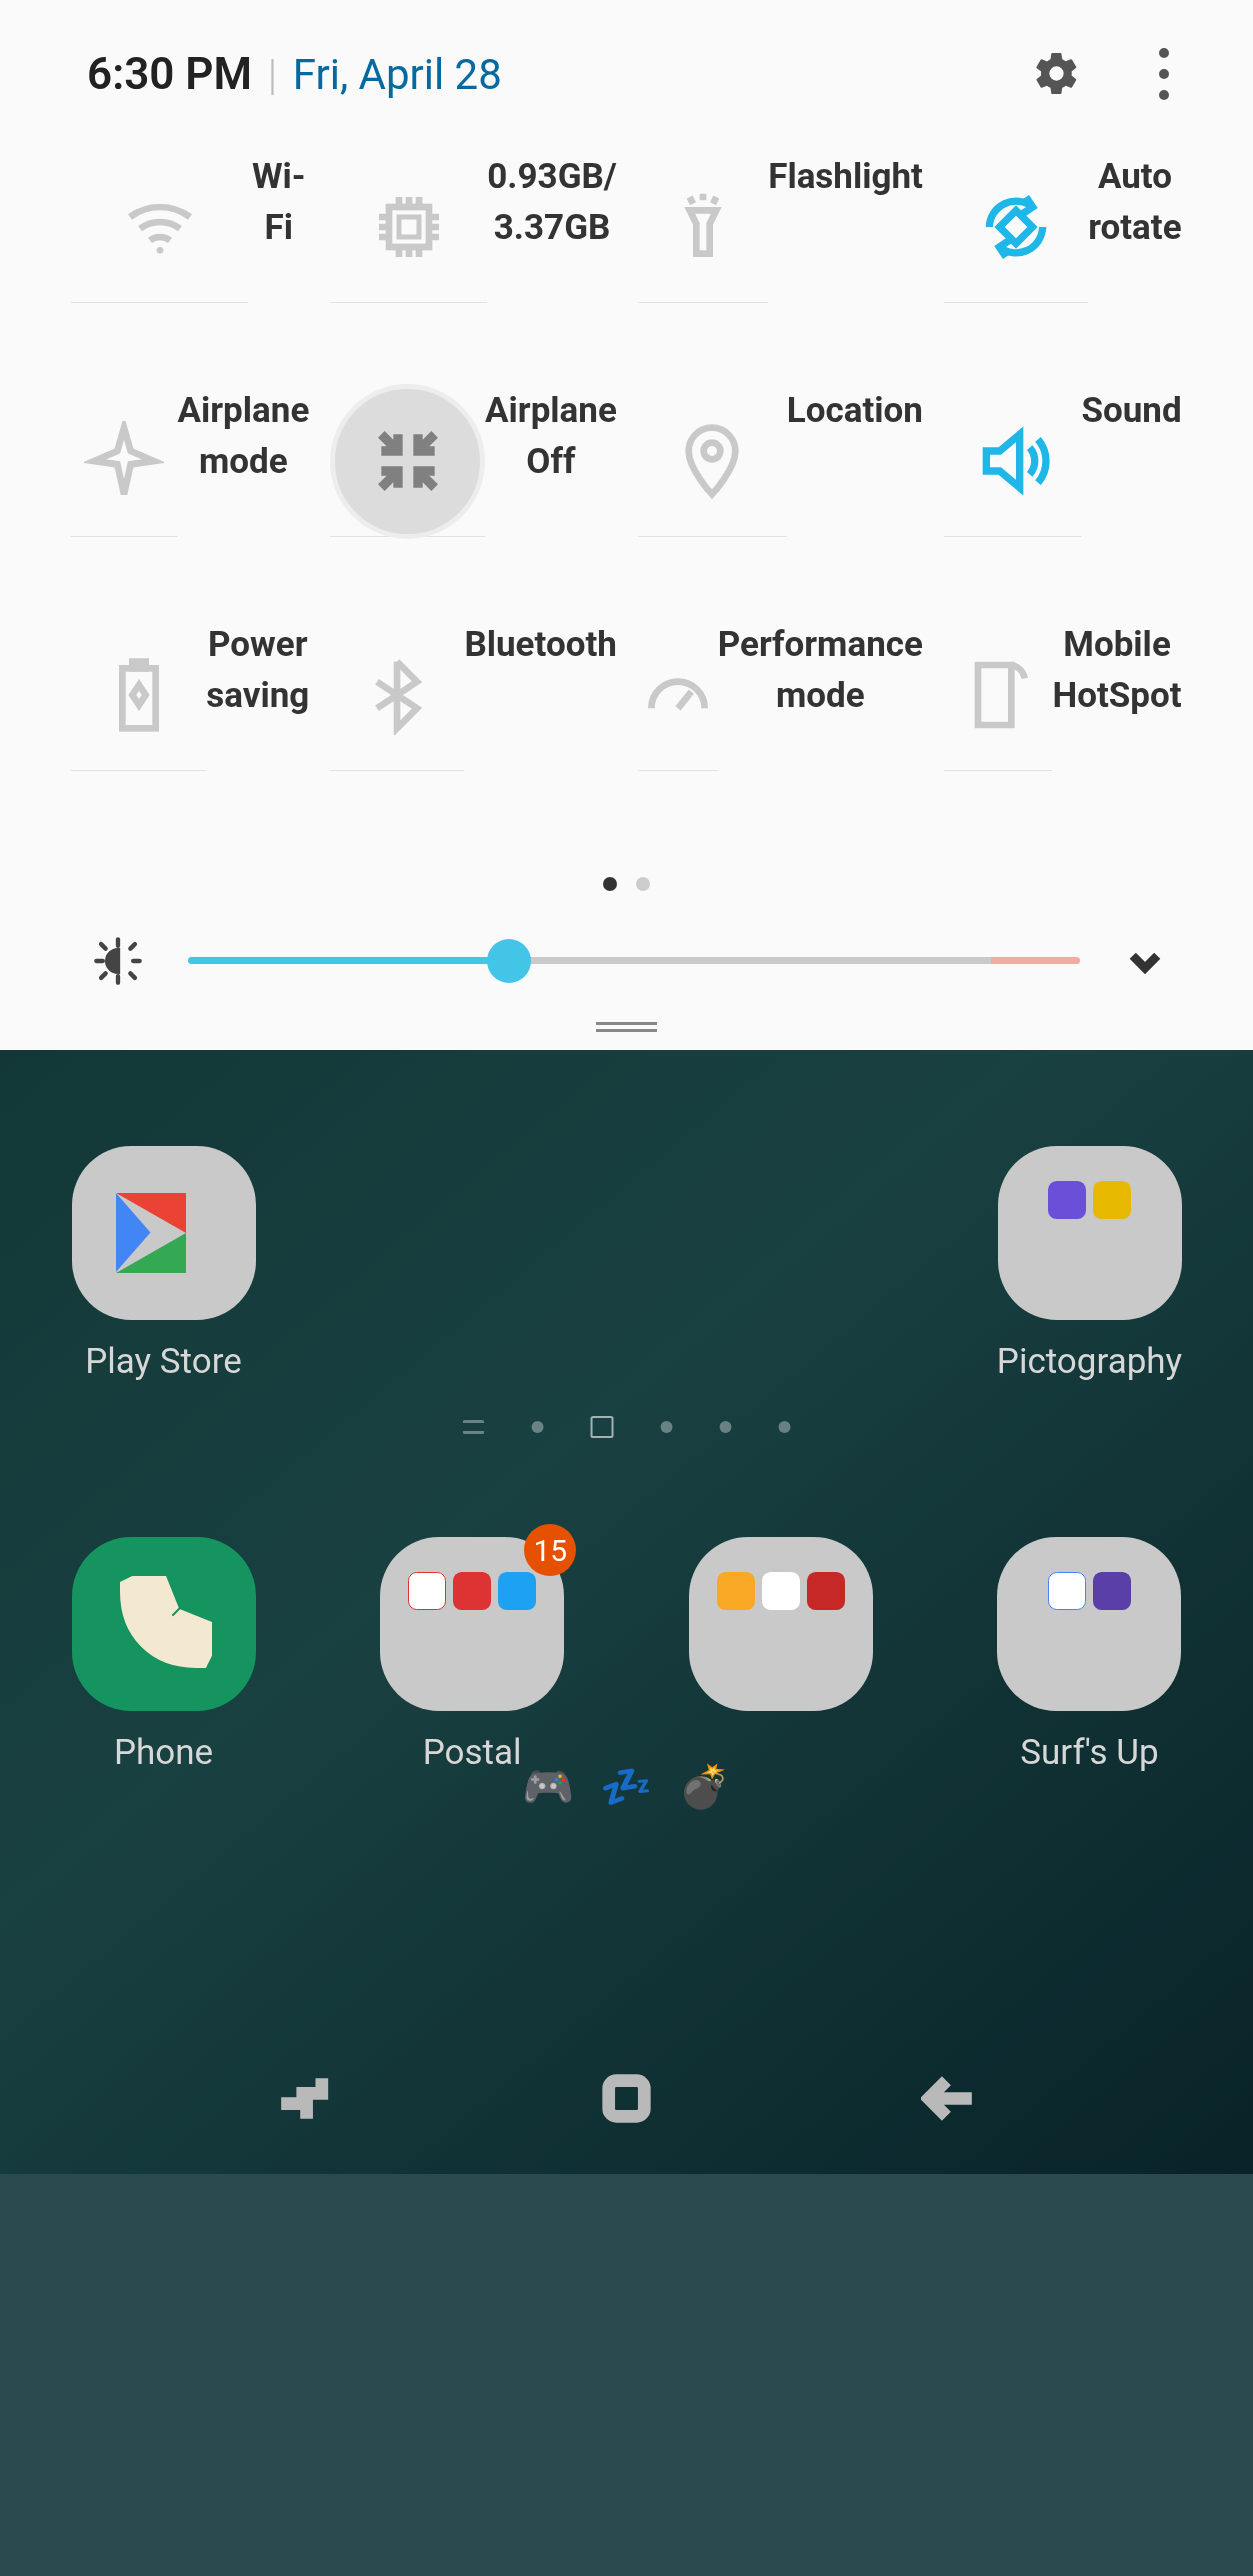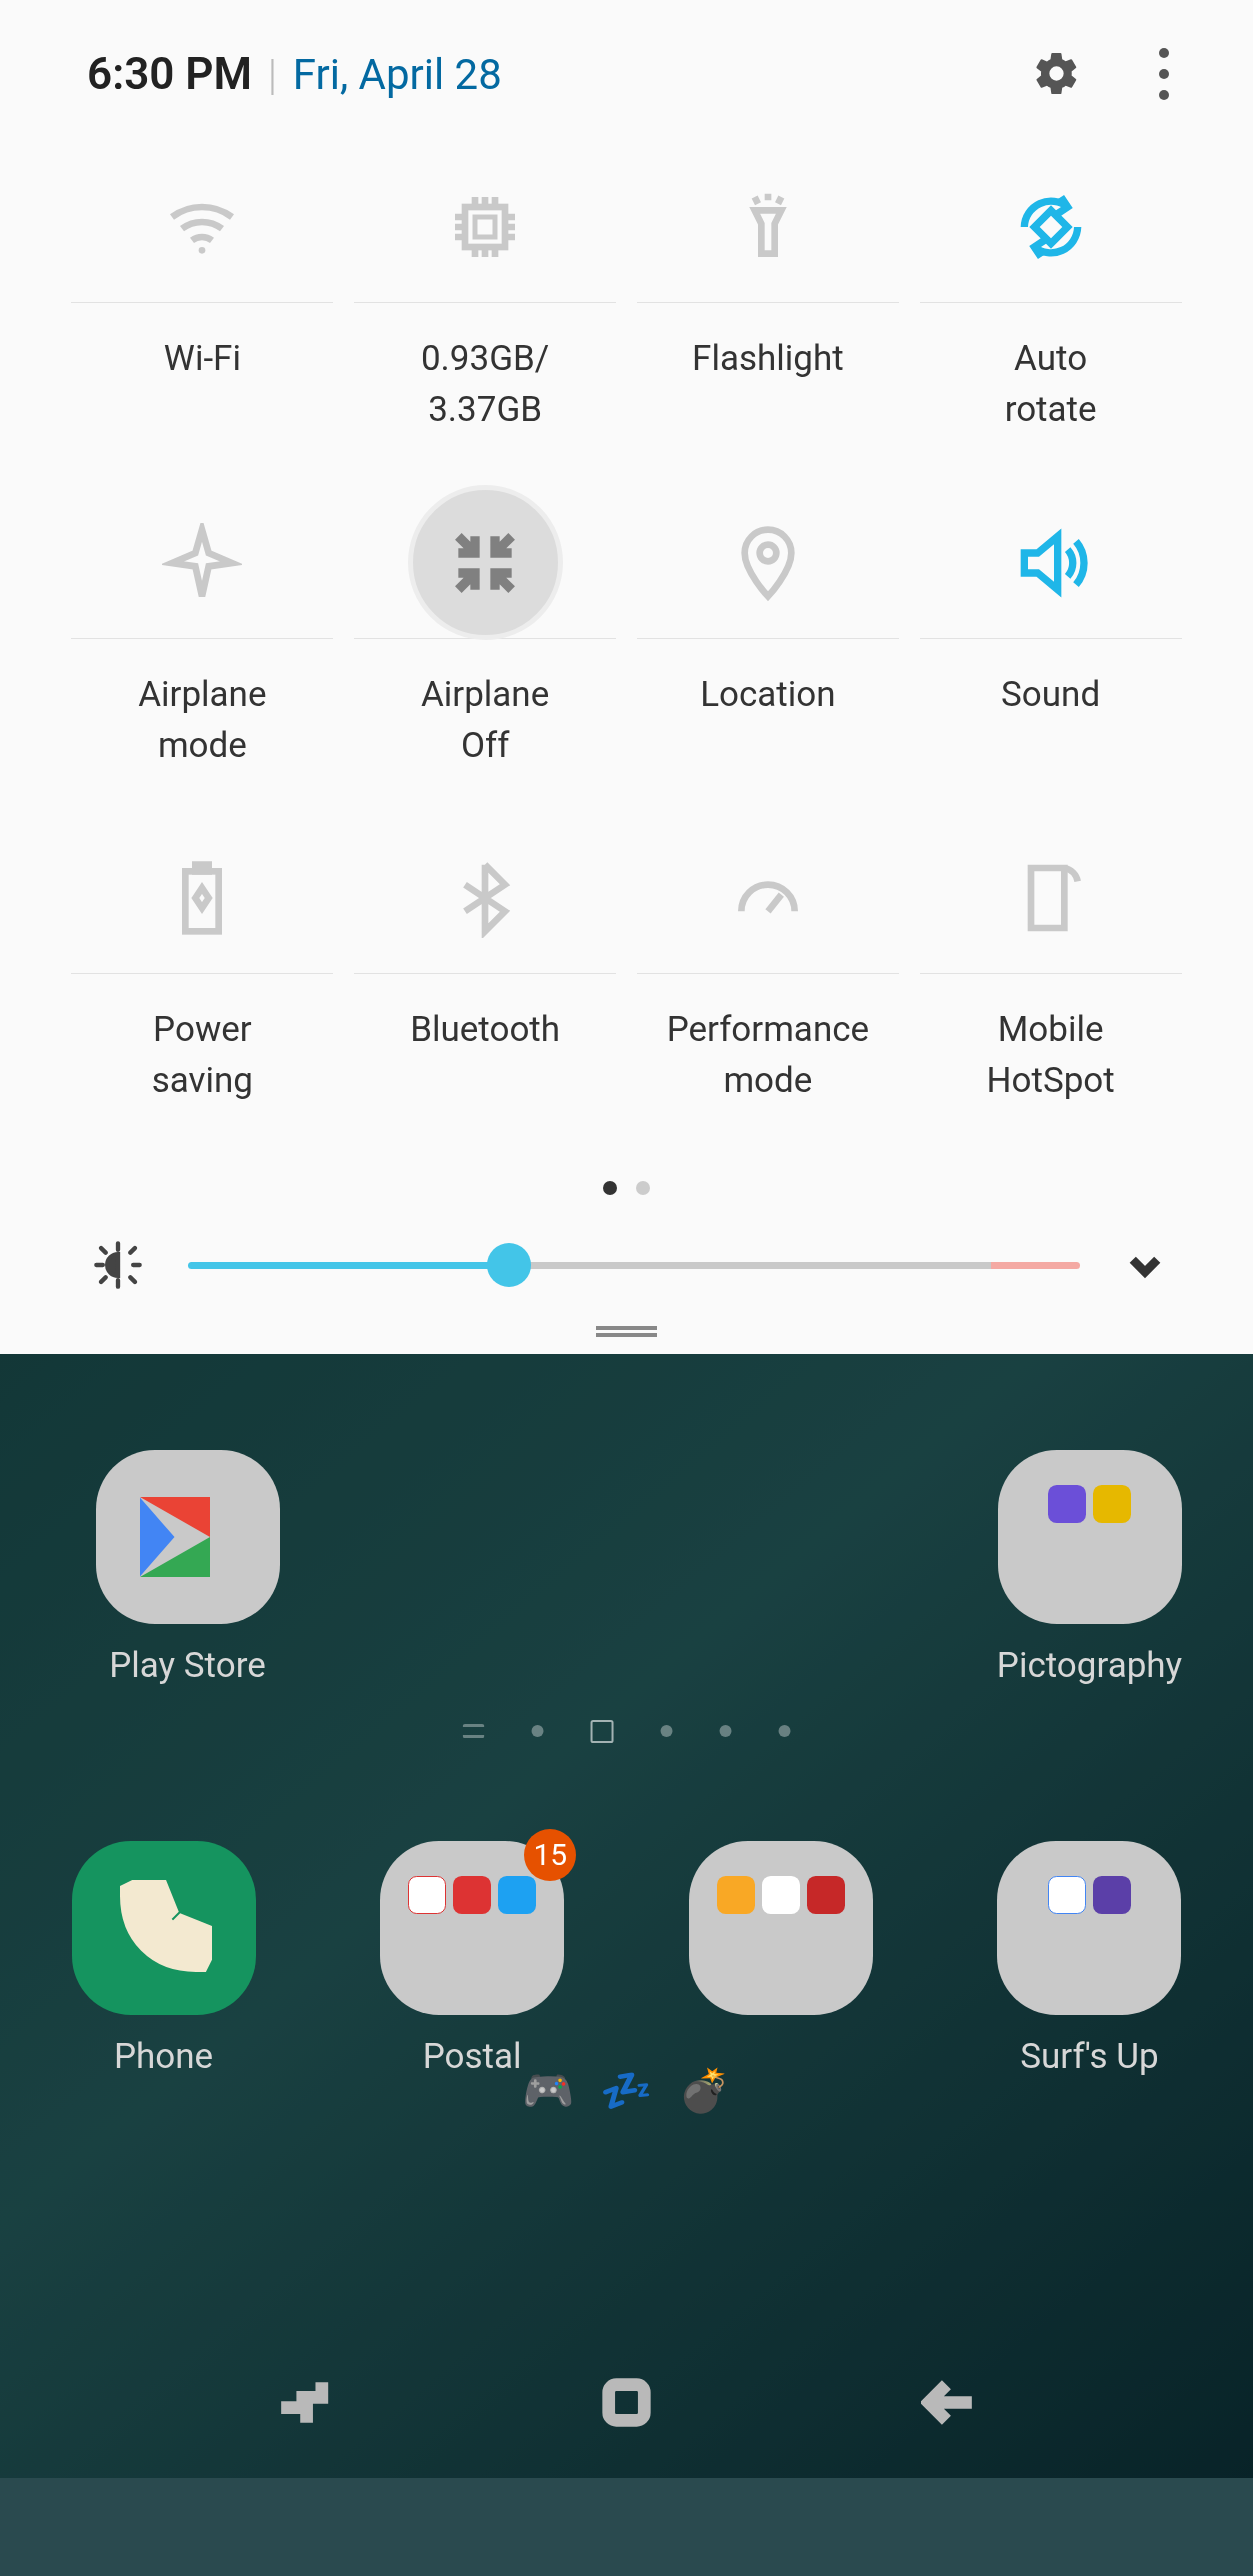--- a/index.html
+++ b/index.html
@@ -43,21 +43,21 @@
   .gear, .kebab, .chev, .bright-icn { display: flex; align-items: center; justify-content: center; }
   .gear svg { width: 49px; height: 49px; fill: #555; }
   .kebab { flex-direction: column; gap: 10.4px; }
   .kebab span { width: 10.4px; height: 10.4px; border-radius: 50%; background: #555; }
   .tiles {
     display: grid;
     grid-template-columns: repeat(4, 1fr);
     padding: 17.4px 61px 17.4px 61px;
     row-gap: 0;
   }
-  .tile { display: flex; flex-direction: column; align-items: center; padding: 0 10.4px 52px 10.4px; }
+  .tile { display: flex; flex-direction: row; align-items: flex-start; padding: 0 10.4px 52px 10.4px; font-weight: bold; }
   .tile-icn {
     height: 151px;
     width: 100%;
     display: flex;
     align-items: center;
     justify-content: center;
     border-bottom: 1.7px solid #e2e2e2;
     margin-bottom: 31px;
   }
   .tile-icn svg { width: 80px; height: 80px; }
@@ -120,21 +120,20 @@
     background: rgba(0,0,0,0.39);
   }
   .apps1 {
     position: absolute;
     top: 96px;
     left: 0;
     right: 0;
     display: flex;
     justify-content: space-between;
     padding: 0 68px;
-    margin-left: 24px;
   }
   .app { display: flex; flex-direction: column; align-items: center; width: 191px; }
   .app-ic {
     width: 184px; height: 174px;
     border-radius: 59px;
     background: #c9c9c9;
     display: flex; align-items: center; justify-content: center;
     position: relative;
   }
   .app-lbl {

